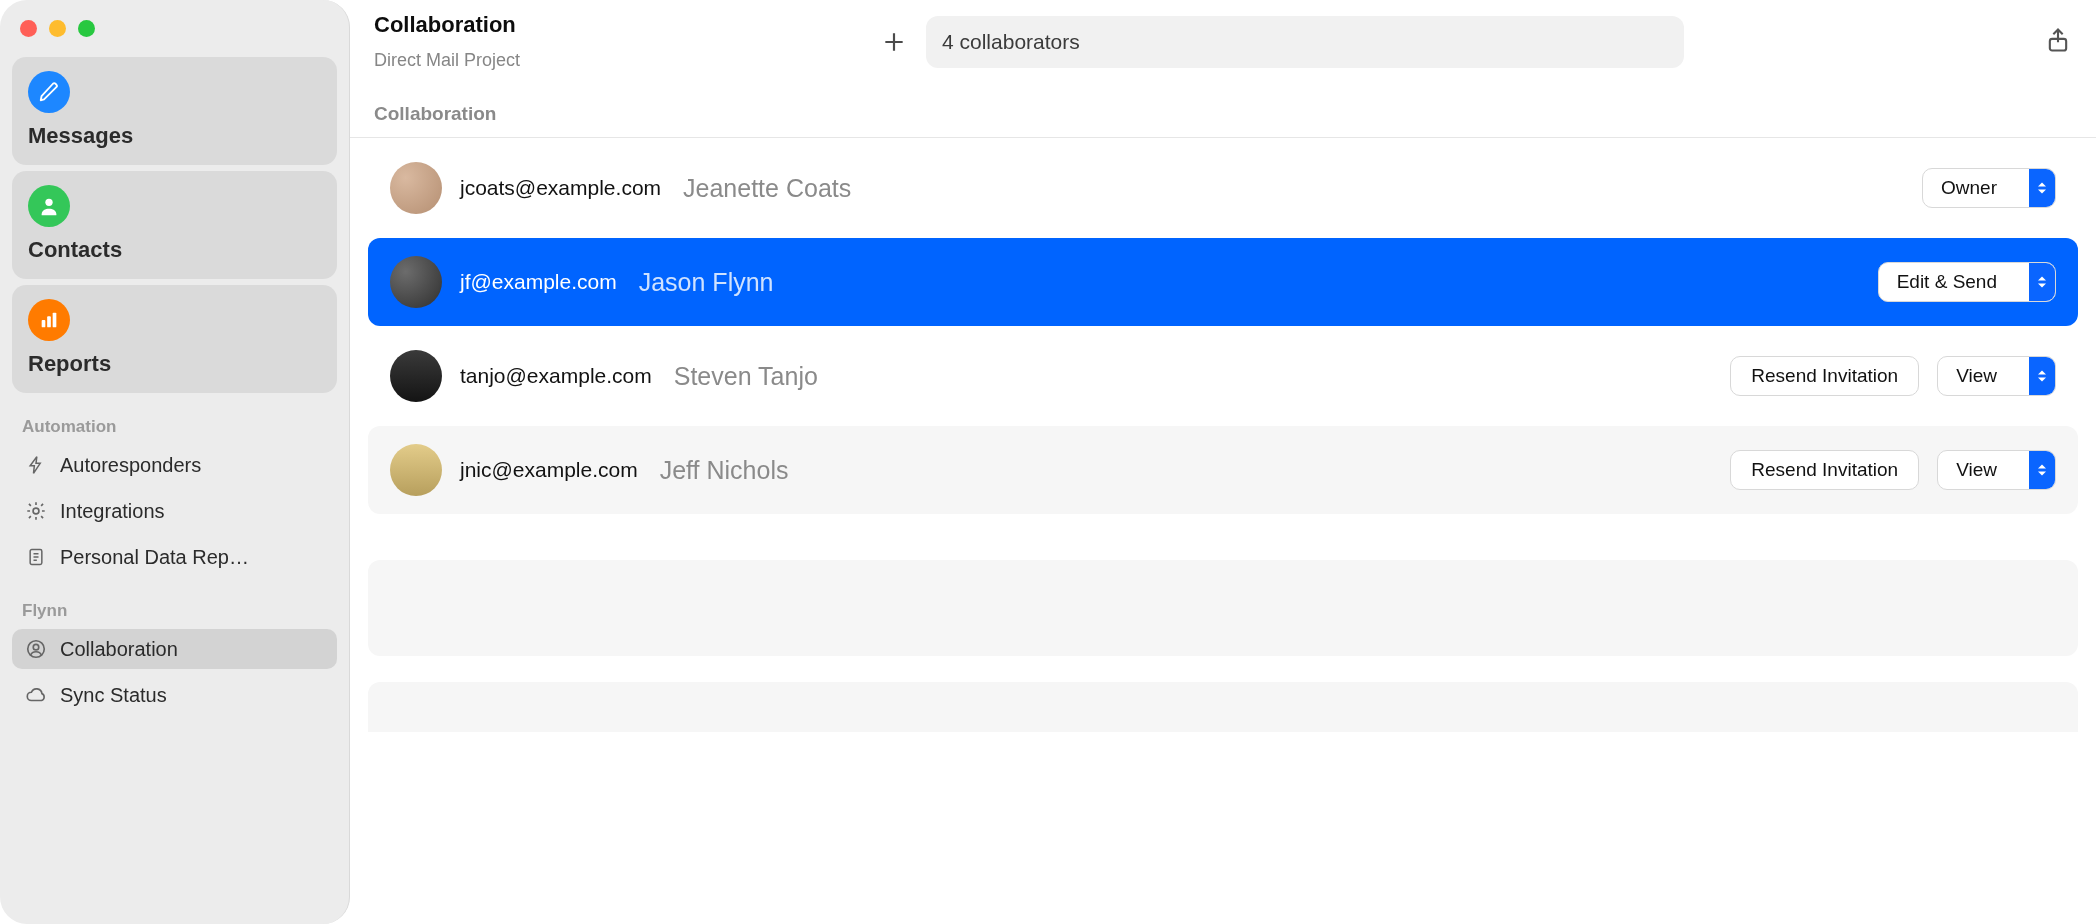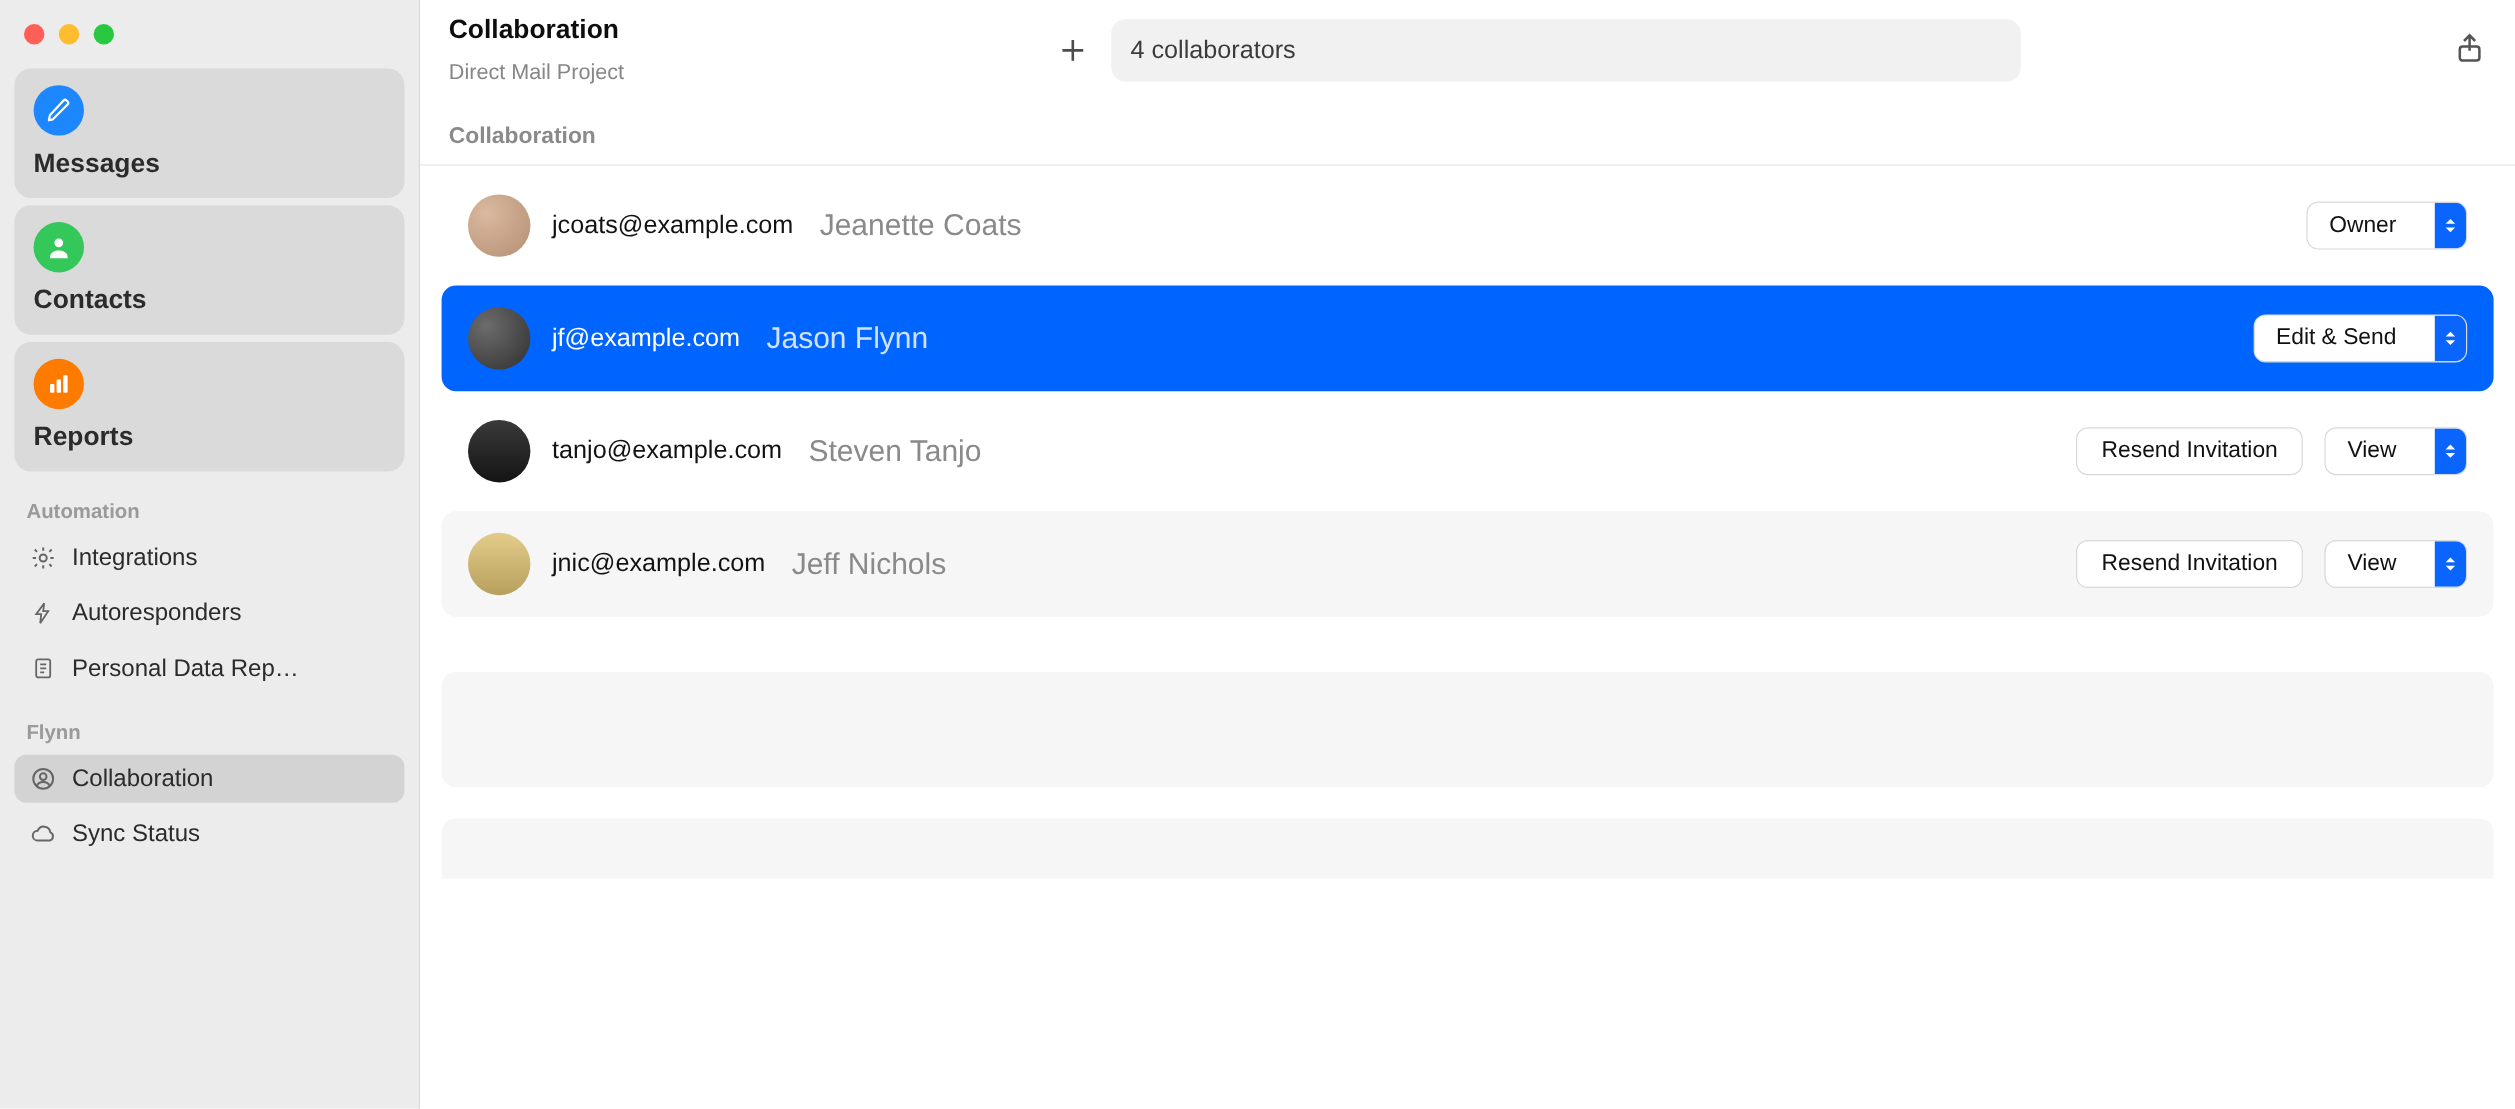--- a/index.html
+++ b/index.html
@@ -17,20 +17,21 @@
 
   
   .sidebar {
     width: 350px;
     background: #ececec;
     border-right: 1px solid #d9d9d9;
     padding: 14px 12px;
     display: flex;
     flex-direction: column;
     gap: 6px;
+    border-radius: 27px;
   }
   .traffic-lights {
     display: flex;
     gap: 12px;
     padding: 6px 8px 14px 8px;
   }
   .traffic-lights span {
     width: 17px; height: 17px; border-radius: 50%;
     display: inline-block;
   }
@@ -234,34 +235,34 @@
           <rect x="10" y="8" width="4" height="12" rx="1"></rect>
           <rect x="16" y="4" width="4" height="16" rx="1"></rect>
         </svg>
     </div>
     <div class="side-card-label">Reports</div>
   </div>
 
   <div class="section-header">Automation</div>
   <div class="side-item">
     <span class="side-icon">
+      <svg width="20" height="22" viewBox="0 0 24 24" fill="none" stroke="#666" stroke-width="1.8">
+          <path d="M13 2L5 13h5l-1 9 8-12h-5l1-8z"></path>
+        </svg>
+    </span>
+    <span class="label">Autoresponders</span>
+  </div>
+  <div class="side-item">
+    <span class="side-icon">
       <svg width="22" height="22" viewBox="0 0 24 24" fill="none" stroke="#666" stroke-width="1.8">
           <circle cx="12" cy="12" r="3.2"></circle>
           <path d="M12 2.5v3M12 18.5v3M4.3 4.3l2.1 2.1M17.6 17.6l2.1 2.1M2.5 12h3M18.5 12h3M4.3 19.7l2.1-2.1M17.6 6.4l2.1-2.1"></path>
         </svg>
     </span>
     <span class="label">Integrations</span>
-  </div>
-  <div class="side-item">
-    <span class="side-icon">
-      <svg width="20" height="22" viewBox="0 0 24 24" fill="none" stroke="#666" stroke-width="1.8">
-          <path d="M13 2L5 13h5l-1 9 8-12h-5l1-8z"></path>
-        </svg>
-    </span>
-    <span class="label">Autoresponders</span>
   </div>
 
   <div class="side-item">
     <span class="side-icon">
       <svg width="20" height="22" viewBox="0 0 24 24" fill="none" stroke="#666" stroke-width="1.8">
           <rect x="5" y="3" width="14" height="18" rx="2"></rect>
           <path d="M9 8h6M9 12h6M9 16h4"></path>
         </svg>
     </span>
     <span class="label">Personal Data Rep…</span>

